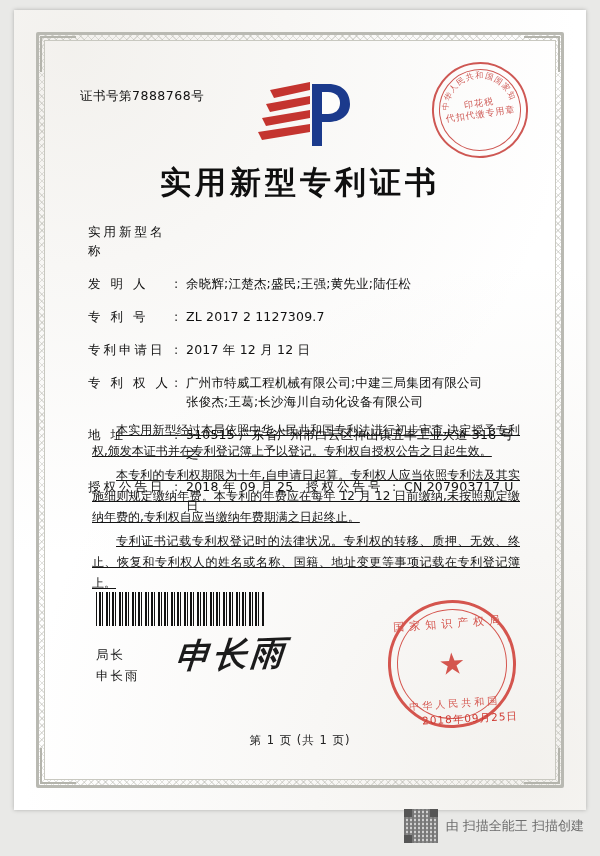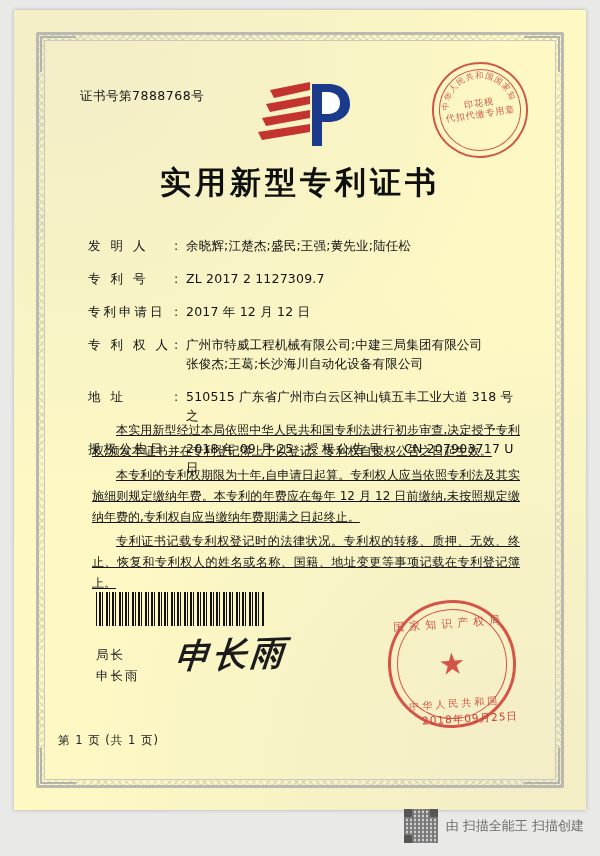--- a/index.html
+++ b/index.html
@@ -15,21 +15,21 @@
     position: relative;
   }
 
   
   .page {
     position: absolute;
     left: 14px;
     top: 10px;
     width: 572px;
     height: 800px;
-    background: #fef9c3;
+    background: #ffffff;
     box-shadow: 0 0 4px rgba(0,0,0,.25);
     overflow: hidden;
   }
   .page:before {
     content: "";
     position: absolute;
     left: 0; top: 0; right: 0; bottom: 0;
     background:
       radial-gradient(circle at 10% 5%, rgba(220,215,205,.35), transparent 55%),
       radial-gradient(circle at 90% 95%, rgba(220,215,205,.35), transparent 55%);
@@ -300,21 +300,21 @@
     color: #cf3a32;
     letter-spacing: 1px;
     transform: rotate(-3deg);
   }
 
   
   .page-foot {
     position: absolute;
     left: 0; right: 0;
     bottom: 18px;
-    text-align: left;
+    text-align: center;
     font-size: 11.5px;
     color: #222;
     letter-spacing: 1px;
   }
 
   
   .scanbar {
     position: absolute;
     left: 0; right: 0;
     bottom: 0;
@@ -377,20 +377,21 @@
         </text>
       </svg>
       <div class="seal-center">印花税<br>代扣代缴专用章</div>
     </div>
 
     <div class="title">实用新型专利证书</div>
 
     <div class="fields">
 
       <div class="frow">
+        <div class="flabel">实用新型名称</div>
         <div class="fcolon"></div>
       </div>
 
       <div class="frow">
         <div class="flabel">发 明 人</div>
         <div class="fcolon">:</div>
         <div class="fvalue">余晓辉;江楚杰;盛民;王强;黄先业;陆任松</div>
       </div>
 
       <div class="frow">

